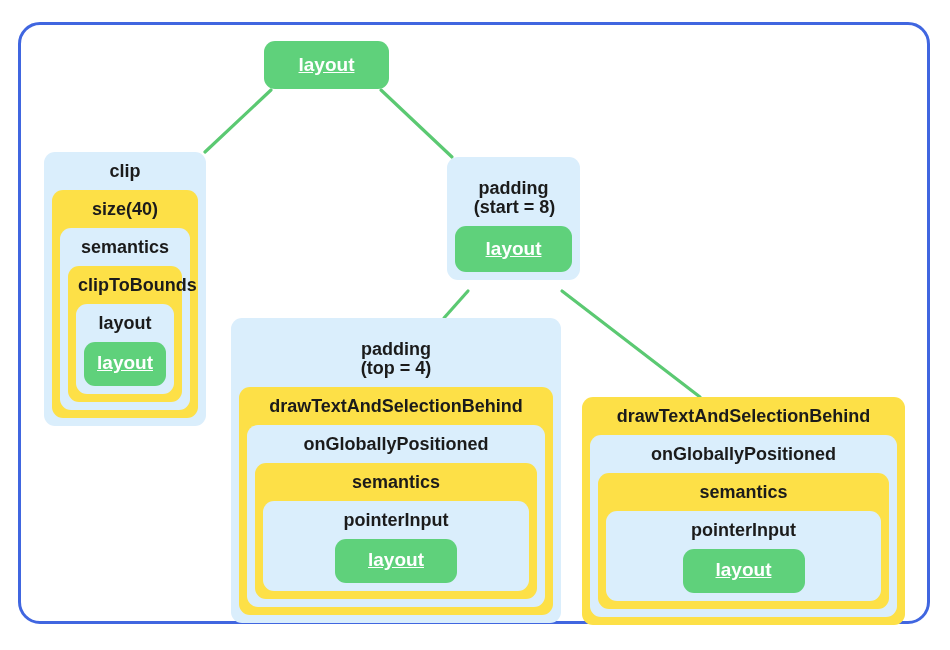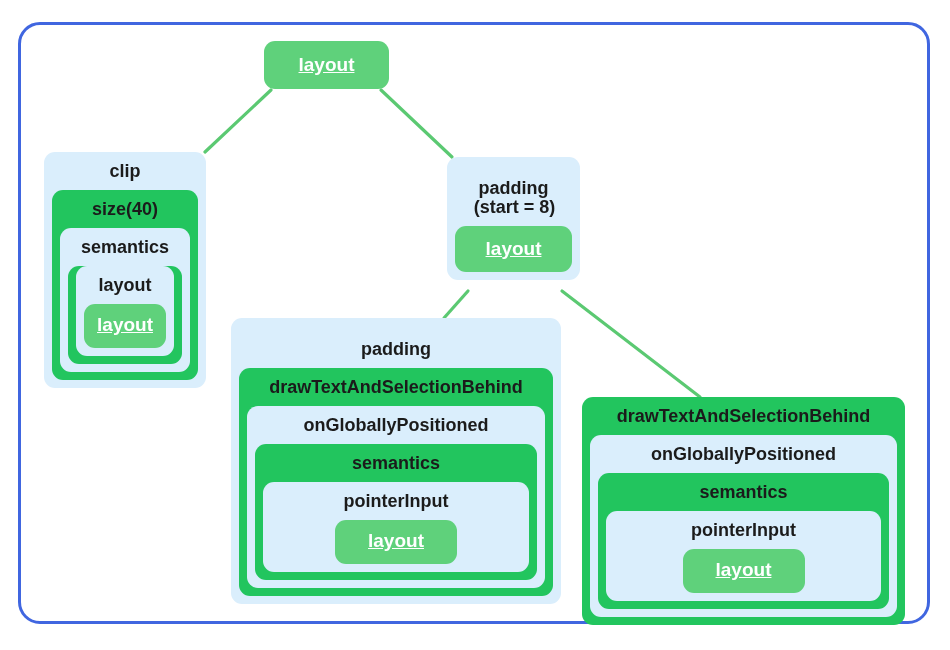--- a/index.html
+++ b/index.html
@@ -70,21 +70,21 @@
   
   .wrap {
     box-sizing: border-box;
     border-radius: 11px;
     text-align: center;
     color: #1b1b1b;
     font-weight: bold;
     font-size: 18px;
   }
   .shade-a { background: #daeefc; }
-  .shade-b { background: #22c55e; }
+  .shade-b { background: #fde047; }
 
   .wrap > .label {
     display: block;
     padding: 9px 10px 7px 10px;
     line-height: 1.22;
     white-space: nowrap;
   }
   .wrap > .label.two-line { white-space: normal; margin-top: 12px; }
 
   
@@ -160,20 +160,21 @@
 
       <div class="wrap shade-b">
         <span class="label">size(40)</span>
         <div class="kids">
 
           <div class="wrap shade-a">
             <span class="label">semantics</span>
             <div class="kids">
 
               <div class="wrap shade-b">
+                <span class="label">clipToBounds</span>
                 <div class="kids">
 
                   <div class="wrap shade-a">
                     <span class="label">layout</span>
                     <div class="kids">
                       <div class="leaf leaf-pad" style="height:44px;">
                         <span>layout</span>
                       </div>
                     </div>
                   </div>
@@ -195,20 +196,21 @@
     <span class="label two-line" style="padding-top:0;margin-top:-10px;padding-left:12px;">(start = 8)</span>
     <div class="kids">
       <div class="leaf leaf-pad" style="height:46px;">
         <span>layout</span>
       </div>
     </div>
   </div>
 
   <div class="node wrap shade-a" id="node-padding-top">
     <span class="label two-line">padding</span>
+    <span class="label two-line" style="padding-top:0;margin-top:-10px;">(top = 4)</span>
     <div class="kids">
 
       <div class="wrap shade-b">
         <span class="label">drawTextAndSelectionBehind</span>
         <div class="kids">
 
           <div class="wrap shade-a">
             <span class="label">onGloballyPositioned</span>
             <div class="kids">
 

